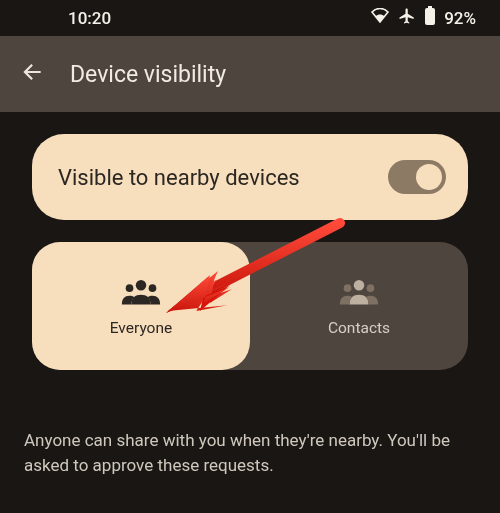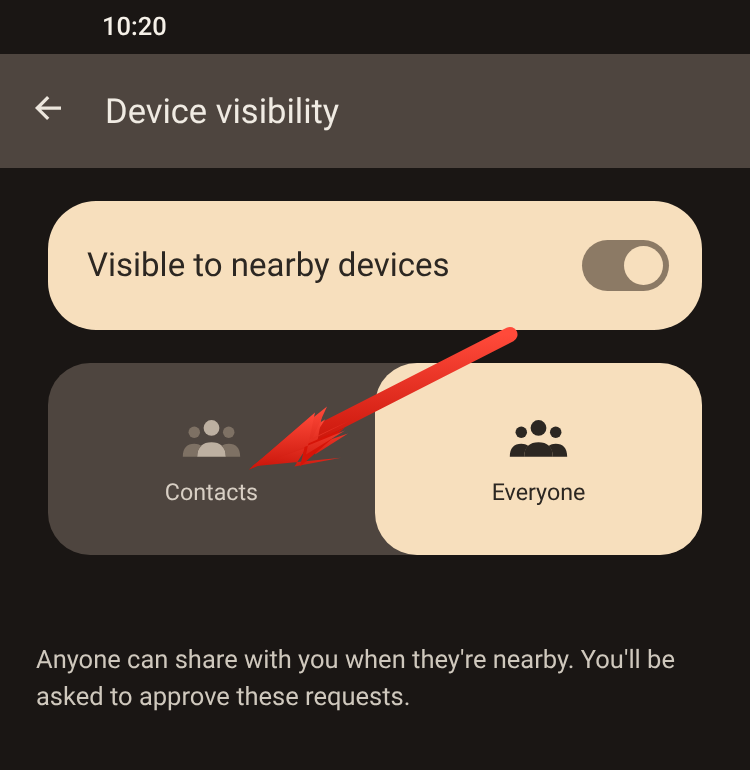--- a/index.html
+++ b/index.html
@@ -123,20 +123,40 @@
       left: 160px;
       top: 215px;
       pointer-events: none;
     }
   </style>
 </head>
 <body>
 
 <div class="statusbar">
   <span>10:20</span>
+  <div class="statusbar-right">
+    <span>
+      <svg width="20" height="16" viewBox="0 0 20 16">
+          <path d="M10 14 L2 4 C4 2 7 0.5 10 0.5 C13 0.5 16 2 18 4 Z" fill="none" stroke="#f5f0e8" stroke-width="1.6"></path>
+          <path d="M10 14 L5.5 8.2 C7 7 8.4 6.4 10 6.4 C11.6 6.4 13 7 14.5 8.2 Z" fill="#f5f0e8"></path>
+        </svg>
+    </span>
+    <span>
+      <svg width="18" height="18" viewBox="0 0 24 24">
+          <path fill="#f5f0e8" d="M21 16v-2l-8-5V3.5c0-.83-.67-1.5-1.5-1.5S10 2.67 10 3.5V9l-8 5v2l8-2.5V19l-2 1.5V22l3.5-1 3.5 1v-1.5L13 19v-5.5l8 2.5z"></path>
+        </svg>
+    </span>
+    <span>
+      <svg width="12" height="20" viewBox="0 0 12 20">
+          <rect x="4" y="0" width="4" height="2" fill="#f5f0e8"></rect>
+          <rect x="1" y="2" width="10" height="17" rx="2" fill="#f5f0e8"></rect>
+        </svg>
+    </span>
+    <span>92%</span>
+  </div>
 </div>
 
 <div class="appbar">
   <div class="back-btn">
     <span>
       <svg width="26" height="26" viewBox="0 0 24 24">
           <path fill="#ece6dd" d="M20 11H7.83l5.0-5.0L11.4 4.6 4 12l7.4 7.4 1.43-1.4-5.0-5.0H20z"></path>
         </svg>
     </span>
   </div>
@@ -145,45 +165,45 @@
 
 <div class="content">
   <div class="card">
     <div class="card-title">Visible to nearby devices</div>
     <div class="toggle">
       <div class="toggle-thumb"></div>
     </div>
   </div>
 
   <div class="options">
+    <div class="option selected">
+      <div class="option-icon">
+        <svg width="46" height="30" viewBox="0 0 46 30">
+          <circle cx="23" cy="8" r="5.5" fill="#2c2722"></circle>
+          <circle cx="11" cy="11" r="4" fill="#2c2722"></circle>
+          <circle cx="35" cy="11" r="4" fill="#2c2722"></circle>
+          <path d="M13 28 C13 21 17 18 23 18 C29 18 33 21 33 28 Z" fill="#2c2722"></path>
+          <path d="M3 28 C3 22 6 19 11 19 C13 19 14.5 19.5 16 20.5 C14 22 13 25 13 28 Z" fill="#2c2722"></path>
+          <path d="M43 28 C43 22 40 19 35 19 C33 19 31.5 19.5 30 20.5 C32 22 33 25 33 28 Z" fill="#2c2722"></path>
+        </svg>
+      </div>
+      <span>Everyone</span>
+    </div>
     <div class="option">
       <div class="option-icon">
         <svg width="46" height="30" viewBox="0 0 46 30">
           <circle cx="23" cy="8" r="5.5" fill="#bdb0a1"></circle>
           <circle cx="11" cy="11" r="4" fill="#7e7164"></circle>
           <circle cx="35" cy="11" r="4" fill="#7e7164"></circle>
           <path d="M13 28 C13 21 17 18 23 18 C29 18 33 21 33 28 Z" fill="#bdb0a1"></path>
           <path d="M3 28 C3 22 6 19 11 19 C13 19 14.5 19.5 16 20.5 C14 22 13 25 13 28 Z" fill="#7e7164"></path>
           <path d="M43 28 C43 22 40 19 35 19 C33 19 31.5 19.5 30 20.5 C32 22 33 25 33 28 Z" fill="#7e7164"></path>
         </svg>
       </div>
       <span>Contacts</span>
-    </div>
-    <div class="option selected">
-      <div class="option-icon">
-        <svg width="46" height="30" viewBox="0 0 46 30">
-          <circle cx="23" cy="8" r="5.5" fill="#2c2722"></circle>
-          <circle cx="11" cy="11" r="4" fill="#2c2722"></circle>
-          <circle cx="35" cy="11" r="4" fill="#2c2722"></circle>
-          <path d="M13 28 C13 21 17 18 23 18 C29 18 33 21 33 28 Z" fill="#2c2722"></path>
-          <path d="M3 28 C3 22 6 19 11 19 C13 19 14.5 19.5 16 20.5 C14 22 13 25 13 28 Z" fill="#2c2722"></path>
-          <path d="M43 28 C43 22 40 19 35 19 C33 19 31.5 19.5 30 20.5 C32 22 33 25 33 28 Z" fill="#2c2722"></path>
-        </svg>
-      </div>
-      <span>Everyone</span>
     </div>
   </div>
 </div>
 
 <div class="description">Anyone can share with you when they're nearby. You'll be asked to approve these requests.</div>
 
 <svg class="arrow-annotation" width="190" height="110" viewBox="0 0 190 110">
   <defs>
     <linearGradient id="ag" x1="0" y1="0" x2="0" y2="1">
       <stop offset="0" stop-color="#ff4a3a"></stop>

